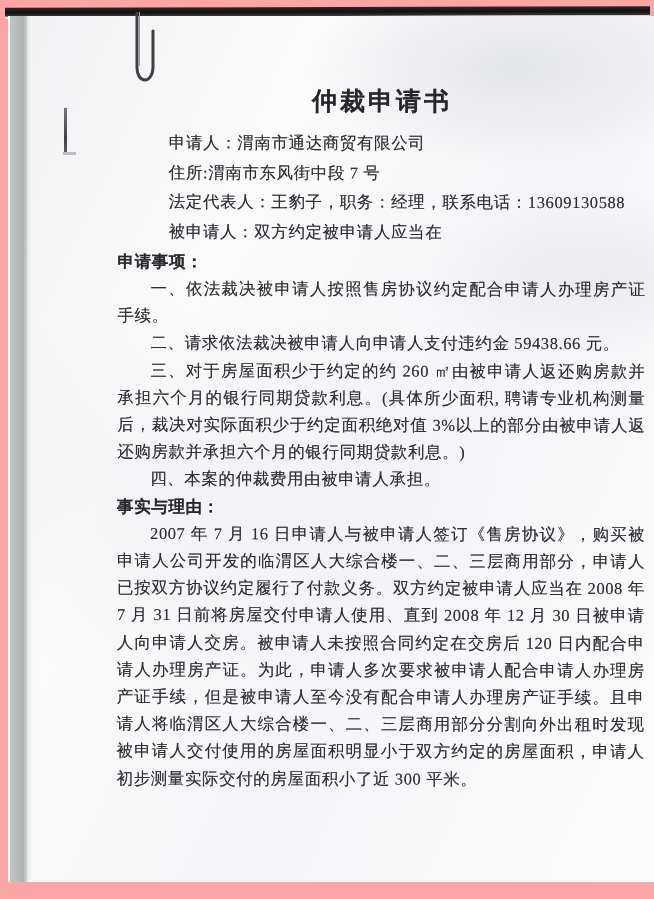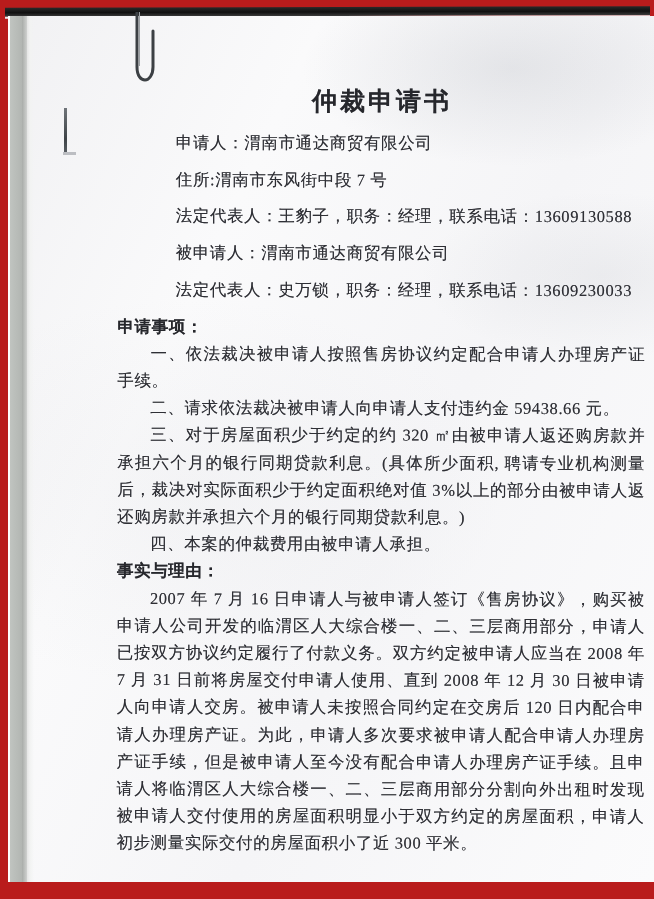--- a/index.html
+++ b/index.html
@@ -1,18 +1,18 @@
 <!DOCTYPE html>
 <html><head>
 <meta charset="utf-8">
 <style>
   html,body { margin:0; padding:0; background:#ffffff; }
   .screen {
     position:relative; width:654px; height:899px; overflow:hidden;
-    background:#b91c1c;
+    background:#fca5a5;
     font-family:"Liberation Serif","DejaVu Serif",serif;
   }
   
   .top-band {
     position:absolute; left:5px; top:7px; width:645px; height:9px;
     background:linear-gradient(180deg,#2a2a2a 0%,#101010 55%,#3c3c3c 100%);
     border-bottom:2px solid #e9e9eb;
     transform:rotate(-0.15deg);
   }
   
@@ -44,21 +44,21 @@
     position:absolute; left:110px; top:70px; width:528px;
     color:#2e2f35; font-size:16.5px; letter-spacing:0.6px; line-height:27.2px;
     text-shadow:0 0 0.6px rgba(46,47,53,0.55);
     transform:rotate(0.12deg); transform-origin:top left;
   }
   .title {
     font-size:25px; font-weight:bold; text-align:center;
     margin:0 0 13px 0; letter-spacing:3px; line-height:30px; color:#26272c;
   }
   .parties { margin:0 0 0 50px; line-height:28.7px; }
-  .parties p { margin:8px; }
+  .parties p { margin:1px; }
   .section-heading { font-size:16.5px; font-weight:bold; margin:0; line-height:27.2px; color:#26272c; }
   .claim, .facts { margin:0; text-indent:2em; text-align:justify; }
 </style>
 </head>
 <body>
 
 <div class="screen">
   <div class="top-band"></div>
 
   <div class="page">
@@ -71,27 +71,26 @@
 
     <div class="staple"></div>
 
     <div class="content">
       <h1 class="title">仲裁申请书</h1>
 
       <div class="parties">
         <p>申请人：渭南市通达商贸有限公司</p>
         <p>住所:渭南市东风街中段 7 号</p>
         <p>法定代表人：王豹子，职务：经理，联系电话：13609130588</p>
-        <p>被申请人：渭南市通达商贸有限公司</p>
-        <p>法定代表人：史万锁，职务：经理，联系电话：13609230033</p>
+        <p>被申请人：双方约定被申请人应当在</p>
       </div>
 
       <h2 class="section-heading">申请事项：</h2>
       <p class="claim">一、依法裁决被申请人按照售房协议约定配合申请人办理房产证手续。</p>
       <p class="claim">二、请求依法裁决被申请人向申请人支付违约金 59438.66 元。</p>
-      <p class="claim">三、对于房屋面积少于约定的约 320 ㎡由被申请人返还购房款并承担六个月的银行同期贷款利息。(具体所少面积, 聘请专业机构测量后，裁决对实际面积少于约定面积绝对值 3%以上的部分由被申请人返还购房款并承担六个月的银行同期贷款利息。)</p>
+      <p class="claim">三、对于房屋面积少于约定的约 260 ㎡由被申请人返还购房款并承担六个月的银行同期贷款利息。(具体所少面积, 聘请专业机构测量后，裁决对实际面积少于约定面积绝对值 3%以上的部分由被申请人返还购房款并承担六个月的银行同期贷款利息。)</p>
       <p class="claim">四、本案的仲裁费用由被申请人承担。</p>
 
       <h2 class="section-heading">事实与理由：</h2>
       <p class="facts">2007 年 7 月 16 日申请人与被申请人签订《售房协议》，购买被申请人公司开发的临渭区人大综合楼一、二、三层商用部分，申请人已按双方协议约定履行了付款义务。双方约定被申请人应当在 2008 年 7 月 31 日前将房屋交付申请人使用、直到 2008 年 12 月 30 日被申请人向申请人交房。被申请人未按照合同约定在交房后 120 日内配合申请人办理房产证。为此，申请人多次要求被申请人配合申请人办理房产证手续，但是被申请人至今没有配合申请人办理房产证手续。且申请人将临渭区人大综合楼一、二、三层商用部分分割向外出租时发现被申请人交付使用的房屋面积明显小于双方约定的房屋面积，申请人初步测量实际交付的房屋面积小了近 300 平米。</p>
     </div>
   </div>
 </div>
 
 </body></html>

